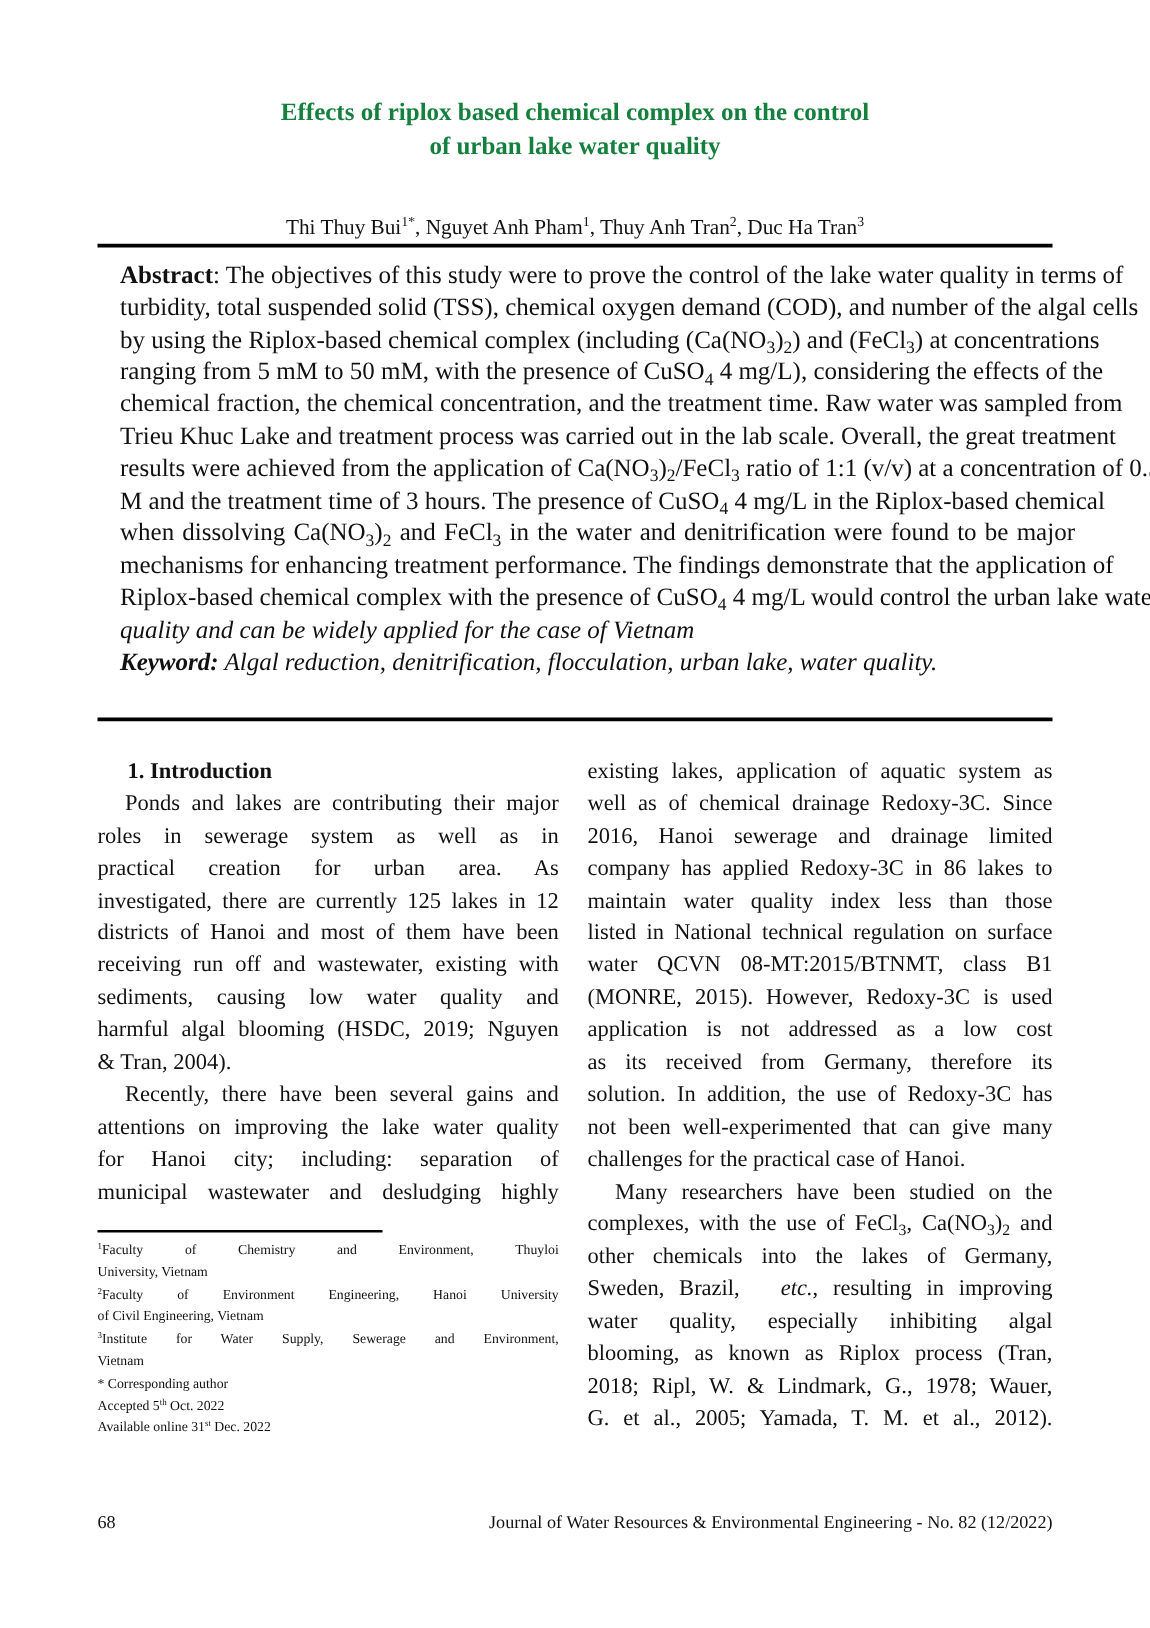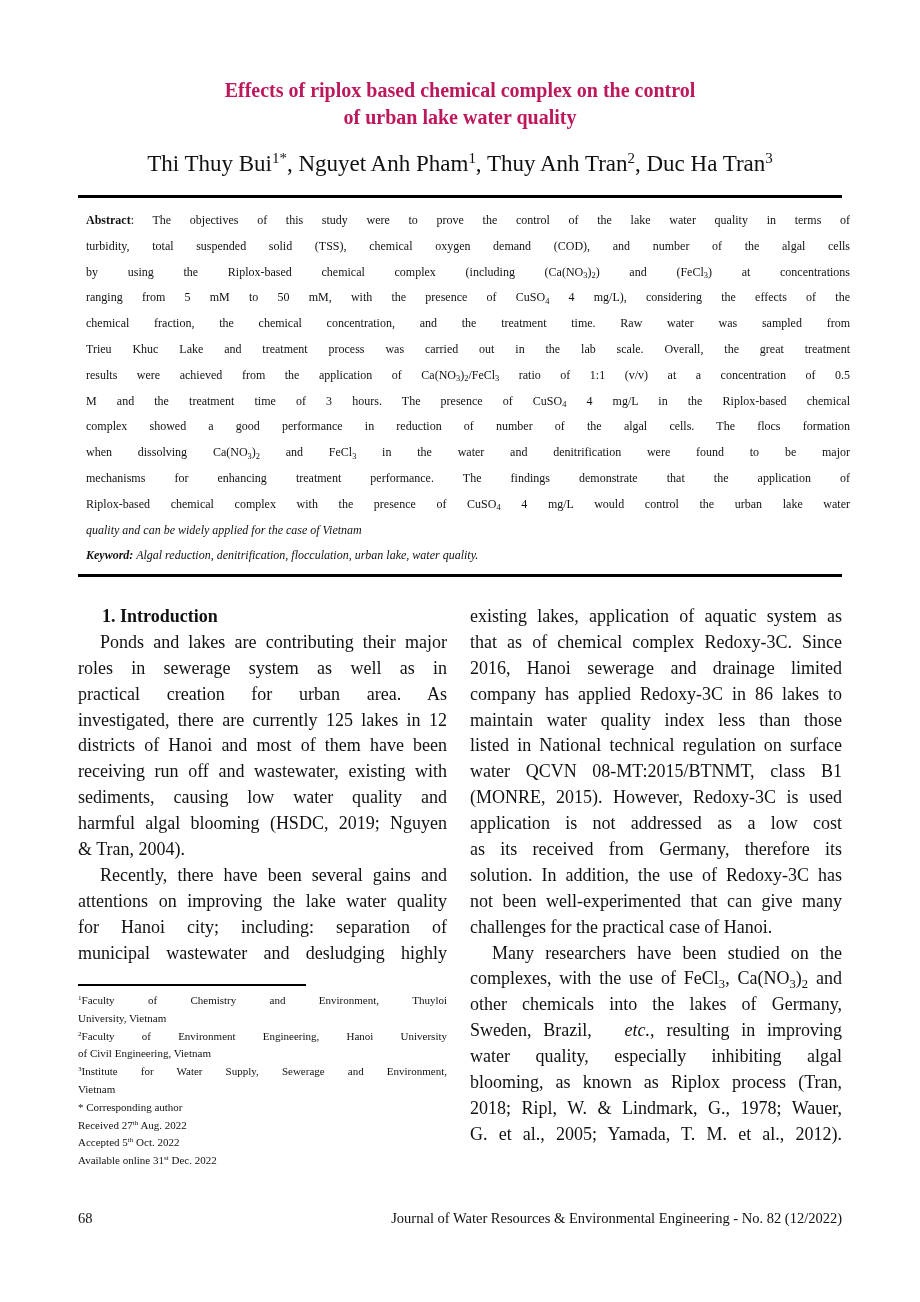--- a/index.html
+++ b/index.html
@@ -3,33 +3,33 @@
 <meta charset="utf-8">
 <style>
   html, body { margin: 0; padding: 0; background: #ffffff; }
   body {
     width: 920px; height: 1302px; position: relative; overflow: hidden;
     font-family: "Liberation Serif", "DejaVu Serif", serif; color: #111;
   }
   .abs { position: absolute; }
   .title {
     left: 0; width: 920px; top: 77px; text-align: center;
-    font-weight: bold; font-size: 20px; line-height: 27px; color: #be185d;
+    font-weight: bold; font-size: 20px; line-height: 27px; color: #15803d;
   }
   .title div { white-space: nowrap; }
   .authors {
-    left: 0; width: 920px; top: 153px; text-align: center;
-    font-size: 23px; line-height: 22px; white-space: nowrap;
+    left: 0; width: 920px; top: 171px; text-align: center;
+    font-size: 17px; line-height: 22px; white-space: nowrap;
   }
   sup { font-size: 65%; vertical-align: 0; position: relative; top: -0.55em; line-height: 0; }
   sub { font-size: 70%; vertical-align: 0; position: relative; top: 0.3em; line-height: 0; }
   .rule-thick { background: #000; height: 3px; }
   .abstract {
-    left: 86px; width: 764px; top: 208px;
-    font-size: 12px; line-height: 25.8px; text-align: justify;
+    left: 96px; width: 764px; top: 208px;
+    font-size: 20px; line-height: 25.8px; text-align: justify;
   }
   .abstract .ln { display: block; text-align: justify; text-align-last: justify; white-space: nowrap; height: 25.8px; }
   .abstract .ln.last { text-align-last: left; font-style: italic; }
   .col {
     font-size: 18px; line-height: 25.9px;
   }
   .col .ln { display: block; text-align: justify; text-align-last: justify; white-space: nowrap; height: 25.9px; }
   .col .ln.last { text-align-last: left; }
   .col .ln.indent { text-indent: 22px; }
   .col .heading { font-weight: bold; padding-left: 24px; display:block; height:25.9px; }
@@ -64,21 +64,20 @@
 <div class="abs abstract">
   <div id="abstract-lines">
       <span class="ln"><b>Abstract</b>: The objectives of this study were to prove the control of the lake water quality in terms of</span>
       <span class="ln">turbidity, total suspended solid (TSS), chemical oxygen demand (COD), and number of the algal cells</span>
       <span class="ln">by using the Riplox-based chemical complex (including (Ca(NO<sub>3</sub>)<sub>2</sub>) and (FeCl<sub>3</sub>) at concentrations</span>
       <span class="ln">ranging from 5 mM to 50 mM, with the presence of CuSO<sub>4</sub> 4 mg/L), considering the effects of the</span>
       <span class="ln">chemical fraction, the chemical concentration, and the treatment time. Raw water was sampled from</span>
       <span class="ln">Trieu Khuc Lake and treatment process was carried out in the lab scale. Overall, the great treatment</span>
       <span class="ln">results were achieved from the application of Ca(NO<sub>3</sub>)<sub>2</sub>/FeCl<sub>3</sub> ratio of 1:1 (v/v) at a concentration of 0.5</span>
       <span class="ln">M and the treatment time of 3 hours. The presence of CuSO<sub>4</sub> 4 mg/L in the Riplox-based chemical</span>
-      <span class="ln">complex showed a good performance in reduction of number of the algal cells. The flocs formation</span>
       <span class="ln">when dissolving Ca(NO<sub>3</sub>)<sub>2</sub> and FeCl<sub>3</sub> in the water and denitrification were found to be major</span>
       <span class="ln">mechanisms for enhancing treatment performance. The findings demonstrate that the application of</span>
       <span class="ln">Riplox-based chemical complex with the presence of CuSO<sub>4</sub> 4 mg/L would control the urban lake water</span>
       <span class="ln last">quality and can be widely applied for the case of Vietnam</span>
     </div>
   <div class="ln last">
     <b>Keyword:</b>
     <span>Algal reduction, denitrification, flocculation, urban lake, water quality.</span>
   </div>
 </div>
@@ -99,21 +98,21 @@
       <span class="ln last">&amp; Tran, 2004).</span>
       <span class="ln indent">Recently, there have been several gains and</span>
       <span class="ln">attentions on improving the lake water quality</span>
       <span class="ln">for Hanoi city; including: separation of</span>
       <span class="ln">municipal wastewater and desludging highly</span>
     </div>
 </div>
 
 <div class="abs col rightcol" id="right-lines">
     <span class="ln">existing lakes, application of aquatic system as</span>
-    <span class="ln">that as of chemical complex Redoxy-3C. Since</span>
+    <span class="ln">well as of chemical drainage Redoxy-3C. Since</span>
     <span class="ln">2016, Hanoi sewerage and drainage limited</span>
     <span class="ln">company has applied Redoxy-3C in 86 lakes to</span>
     <span class="ln">maintain water quality index less than those</span>
     <span class="ln">listed in National technical regulation on surface</span>
     <span class="ln">water QCVN 08-MT:2015/BTNMT, class B1</span>
     <span class="ln">(MONRE, 2015). However, Redoxy-3C is used</span>
     <span class="ln">application is not addressed as a low cost</span>
     <span class="ln">as its received from Germany, therefore its</span>
     <span class="ln">solution. In addition, the use of Redoxy-3C has</span>
     <span class="ln">not been well-experimented that can give many</span>
@@ -130,19 +129,18 @@
 
 <div class="abs footnote-rule"></div>
 <div class="abs footnotes" id="footnotes">
     <span class="ln just"><sup>1</sup>Faculty of Chemistry and Environment, Thuyloi</span>
     <span class="ln">University, Vietnam</span>
     <span class="ln just"><sup>2</sup>Faculty of Environment Engineering, Hanoi University</span>
     <span class="ln">of Civil Engineering, Vietnam</span>
     <span class="ln just"><sup>3</sup>Institute for Water Supply, Sewerage and Environment,</span>
     <span class="ln">Vietnam</span>
     <span class="ln">* Corresponding author</span>
-    <span class="ln">Received 27<sup>th</sup> Aug. 2022</span>
     <span class="ln">Accepted 5<sup>th</sup> Oct. 2022</span>
     <span class="ln">Available online 31<sup>st</sup> Dec. 2022</span>
   </div>
 
 <div class="abs footer page-num">68</div>
 <div class="abs footer journal">Journal of Water Resources &amp; Environmental Engineering - No. 82 (12/2022)</div>
 
 </body></html>

